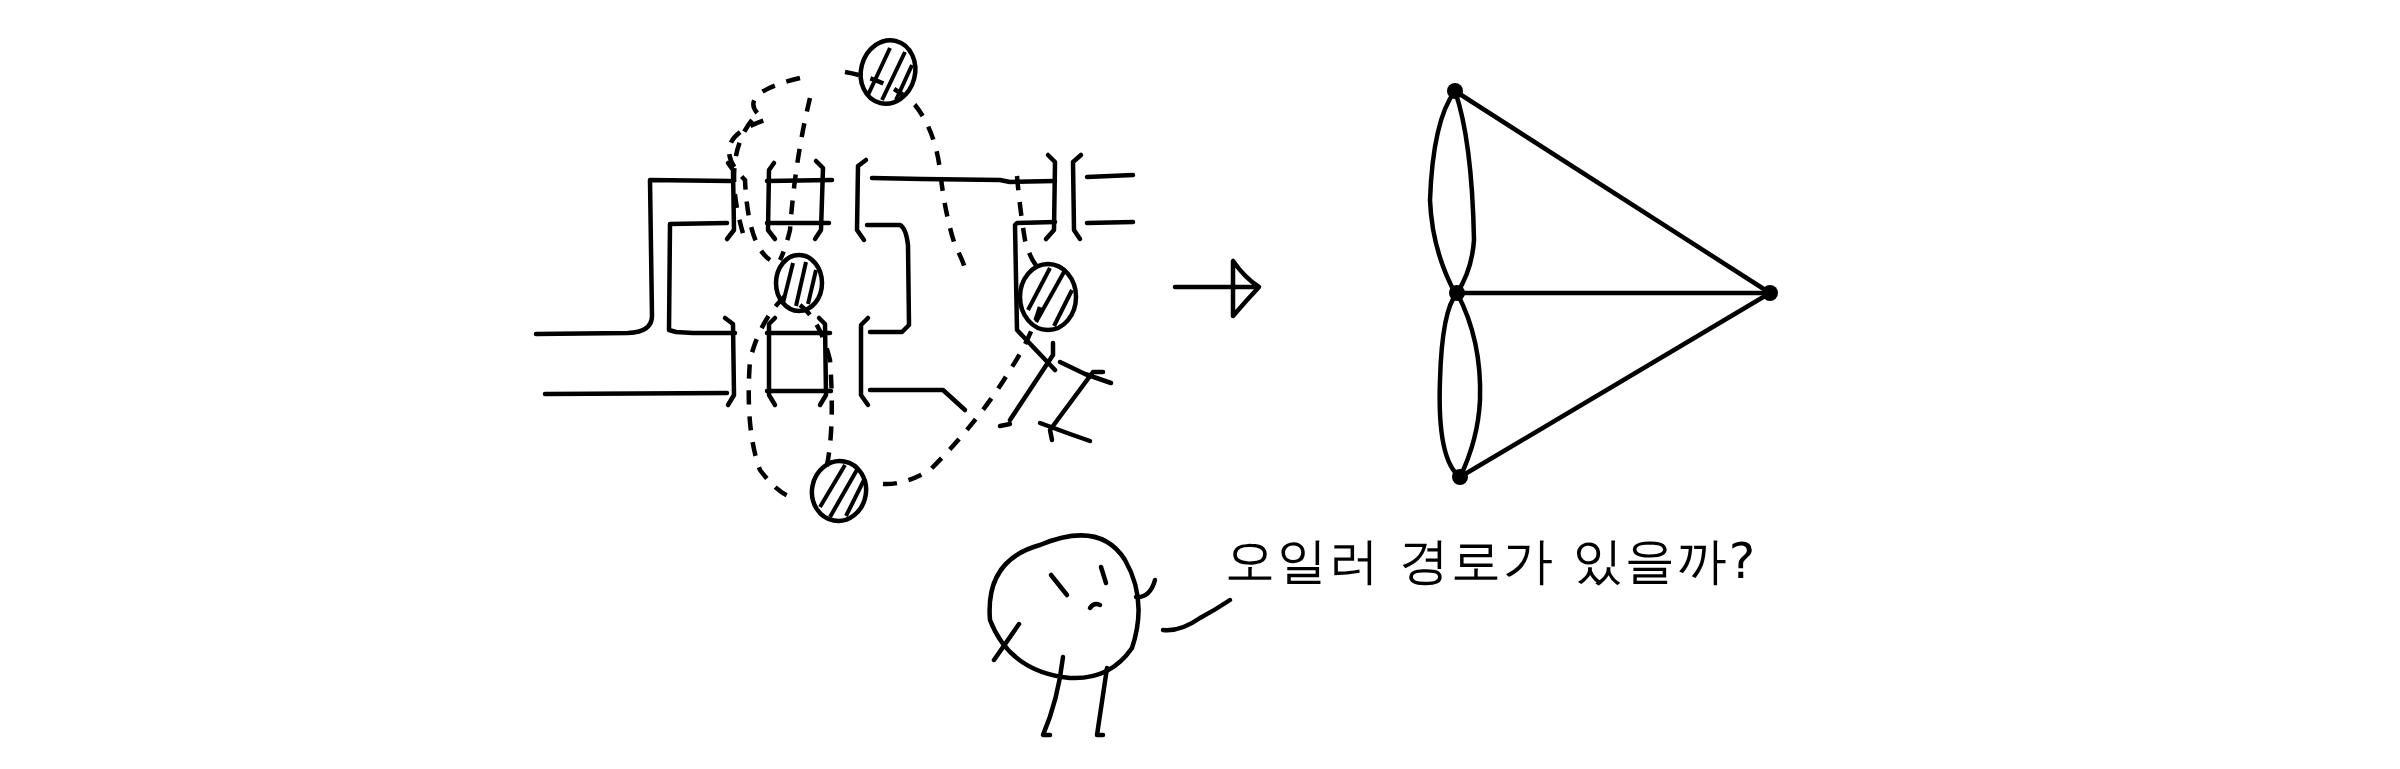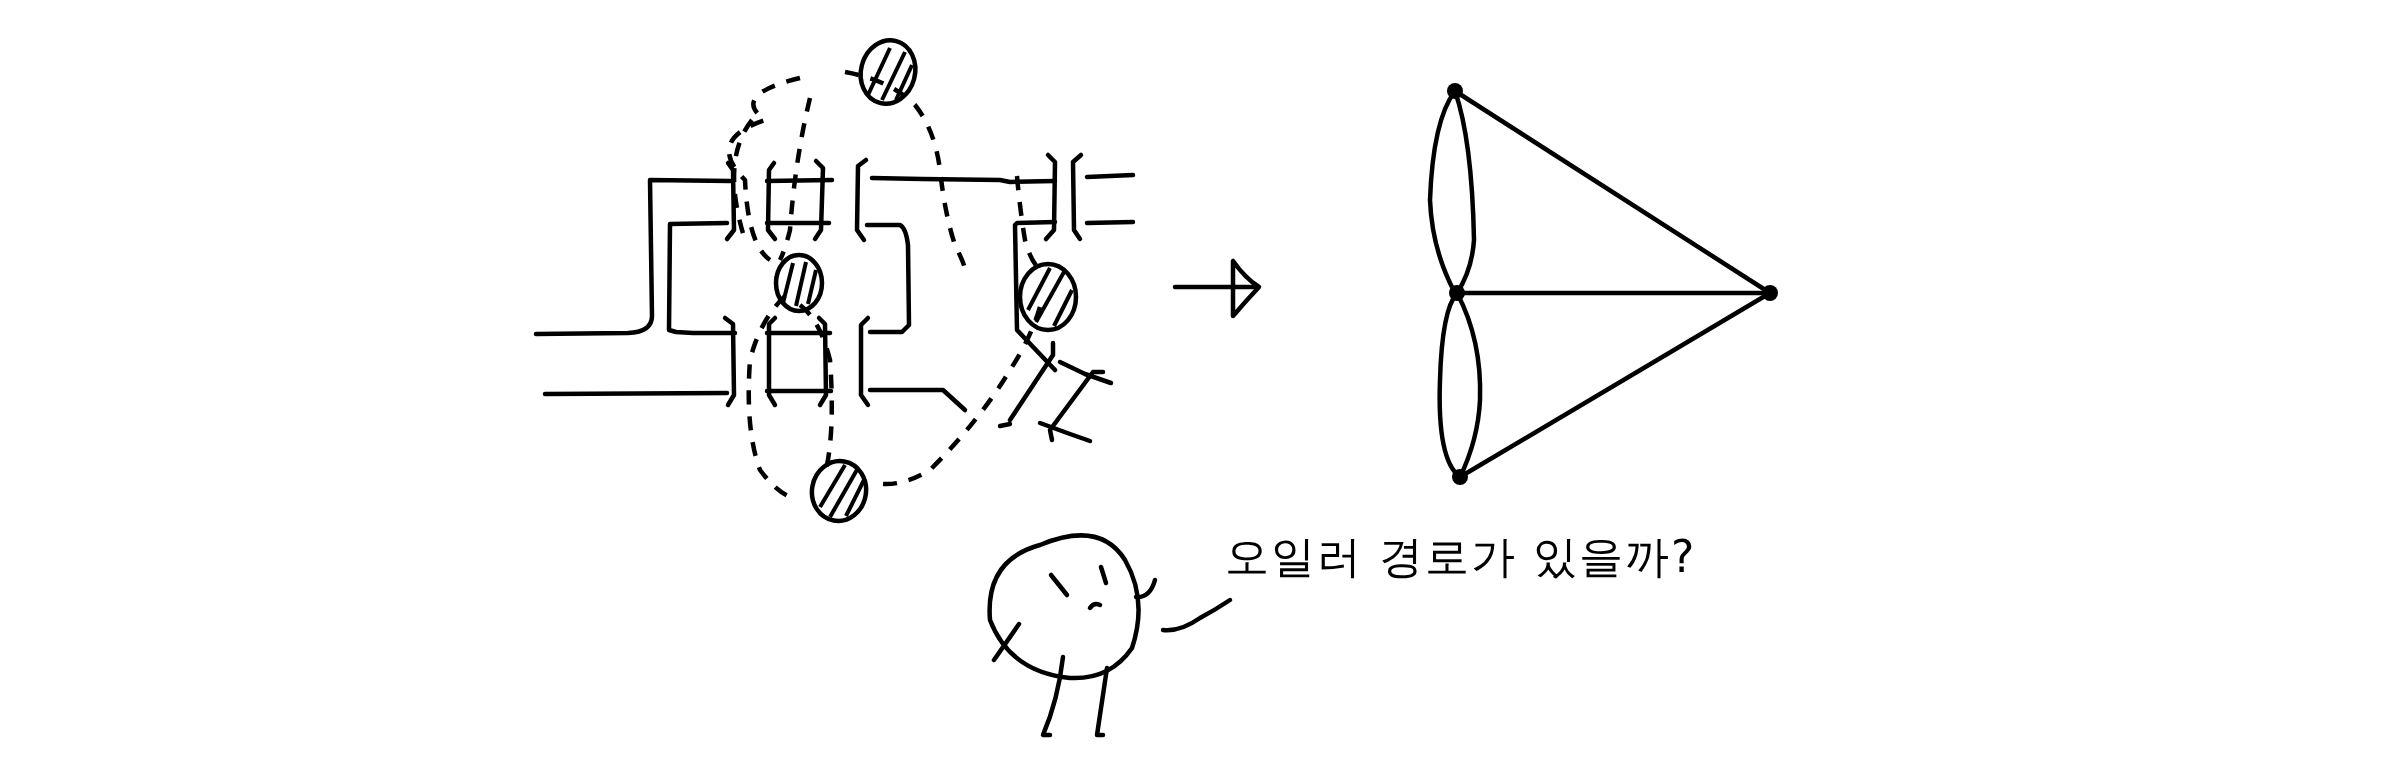--- a/index.html
+++ b/index.html
@@ -2,21 +2,21 @@
 <html><head>
   <meta charset="utf-8">
   <style>
     html, body { margin: 0; padding: 0; background: #ffffff; }
     body { width: 2400px; height: 769px; position: relative; overflow: hidden;
            font-family: "DejaVu Sans", sans-serif; }
     svg { position: absolute; left: 0; top: 0; }
     .ink { stroke: #000; stroke-width: 4.5; fill: none; stroke-linecap: round; stroke-linejoin: round; }
     .dash { stroke: #000; stroke-width: 4.5; fill: none; stroke-dasharray: 14 12; stroke-linecap: butt; }
     .hatch { stroke: #000; stroke-width: 4; }
-    .speech { position: absolute; left: 1225px; top: 528px; font-size: 44px; letter-spacing: 2px;
+    .speech { position: absolute; left: 1225px; top: 528px; font-size: 50px; letter-spacing: 2px;
               color: #000; font-family: "DejaVu Sans", sans-serif; white-space: nowrap; }
   </style>
 </head>
 <body>
 
 <svg width="2400" height="769" viewBox="0 0 2400 769">
 
   <g>
 
     <path class="ink" d="M536,334 L628,333 Q652,332 652,316 L650,180 L730,181 L732,181"></path>

